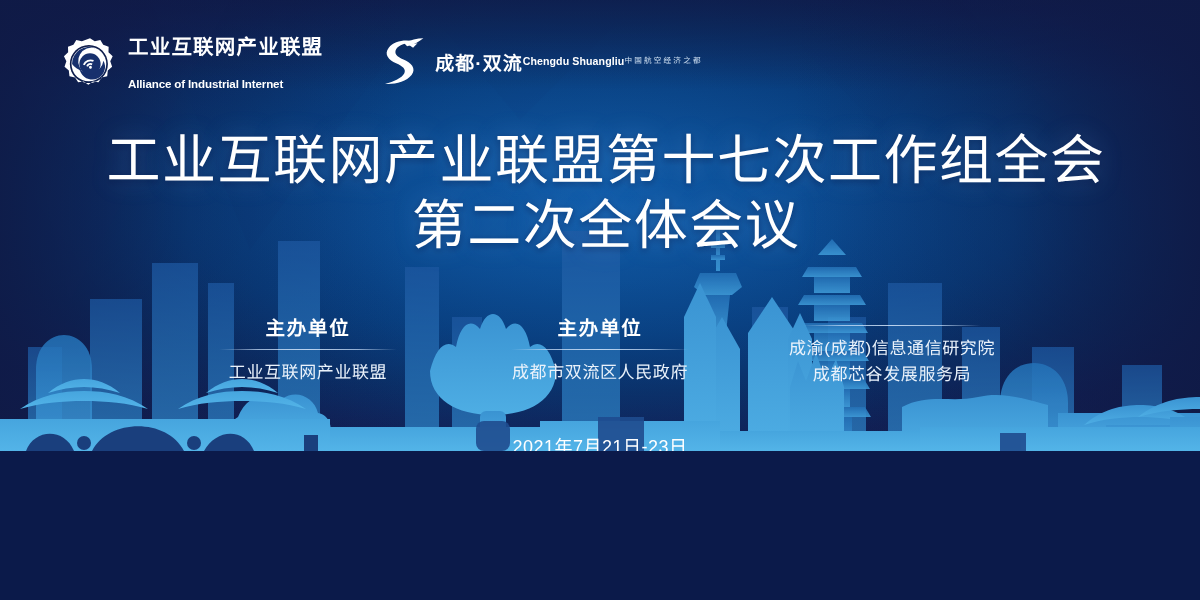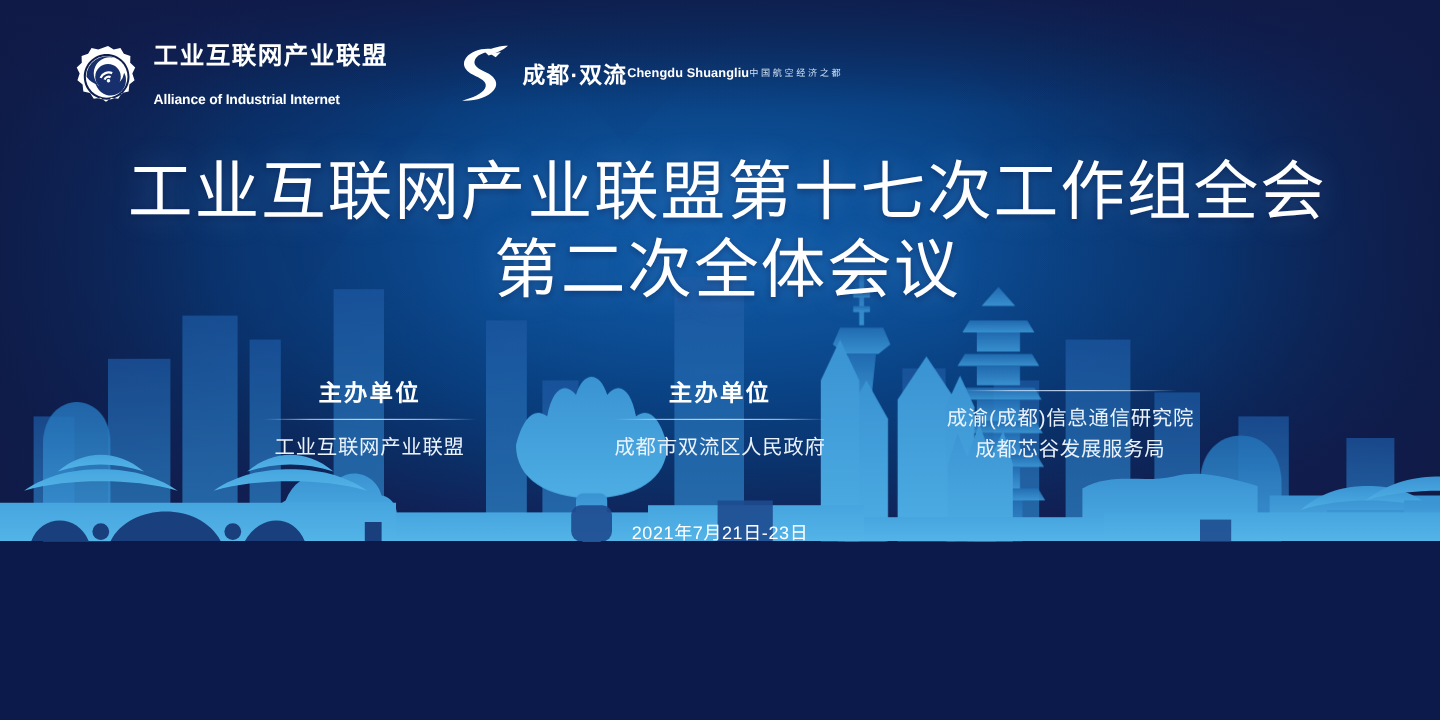--- a/index.html
+++ b/index.html
@@ -171,21 +171,21 @@
   
   .meta {
     position: absolute;
     left: 0; right: 0;
     top: 434px;
     text-align: center;
     z-index: 6;
   }
   .meta-date {
     color: #ffffff;
-    font-size: 15px;
+    font-size: 18px;
     font-weight: 400;
     letter-spacing: 0.5px;
     line-height: 1.5;
   }
   .meta-place {
     color: #ffffff;
     font-size: 19px;
     font-weight: 400;
     letter-spacing: 1.2px;
     line-height: 1.5;

